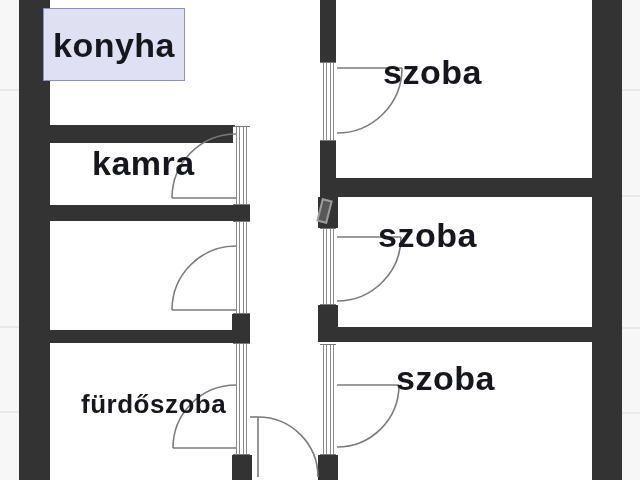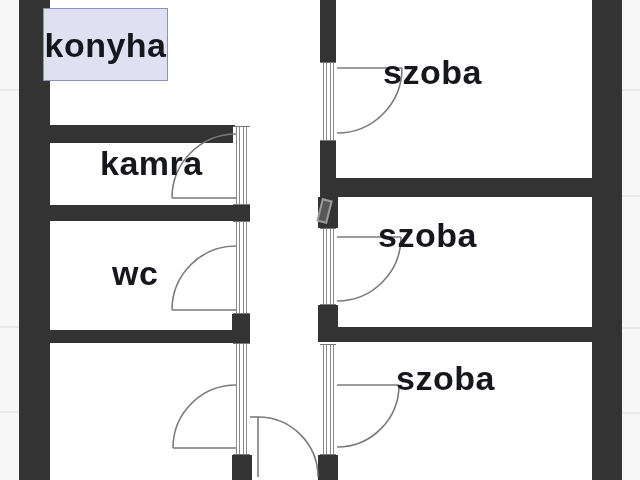--- a/index.html
+++ b/index.html
@@ -35,21 +35,21 @@
     color:var(--labeltext,#16161d);
     font-weight:600;
     font-size:34px;
     letter-spacing:0.5px;
     white-space:nowrap;
     line-height:1;
   }
   .room-label.small{font-size:26px;}
 
   .highlight-box{
-    position:absolute;left:43px;top:8px;width:125px;height:73px;
+    position:absolute;left:43px;top:8px;width:142px;height:73px;
     background:var(--hlfill,#dfe1f3);
     border:1.5px solid var(--hlborder,#8d90c0);
     box-sizing:border-box;
     display:flex;align-items:center;justify-content:center;text-align:center;
   }
   .tilt-mark{
     position:absolute;left:319px;top:199px;width:11px;height:24px;
     border:2px solid #9b9b9b;background:rgba(255,255,255,0.18);
     transform:rotate(14deg);box-sizing:border-box;
   }
@@ -127,18 +127,18 @@
       <line x1="258" y1="417" x2="258" y2="477"></line>
       <path d="M258,417 A60,60 0 0 1 318,477"></path>
     </g>
   </svg>
 
   <div class="highlight-box">
     <span class="room-label" style="position:static">konyha</span>
   </div>
 
   <span class="room-label" style="left:383px;top:55px">szoba</span>
-  <span class="room-label" style="left:100px;top:146px">kamra</span>
+  <span class="room-label" style="left:92px;top:146px">kamra</span>
   <span class="room-label" style="left:378px;top:218px">szoba</span>
-  <span class="room-label" style="left:112px;top:256px">wc</span>
   <span class="room-label" style="left:396px;top:361px">szoba</span>
+  <span class="room-label small" style="left:81px;top:391px">fürdőszoba</span>
 
 </div>
 
 </body></html>

